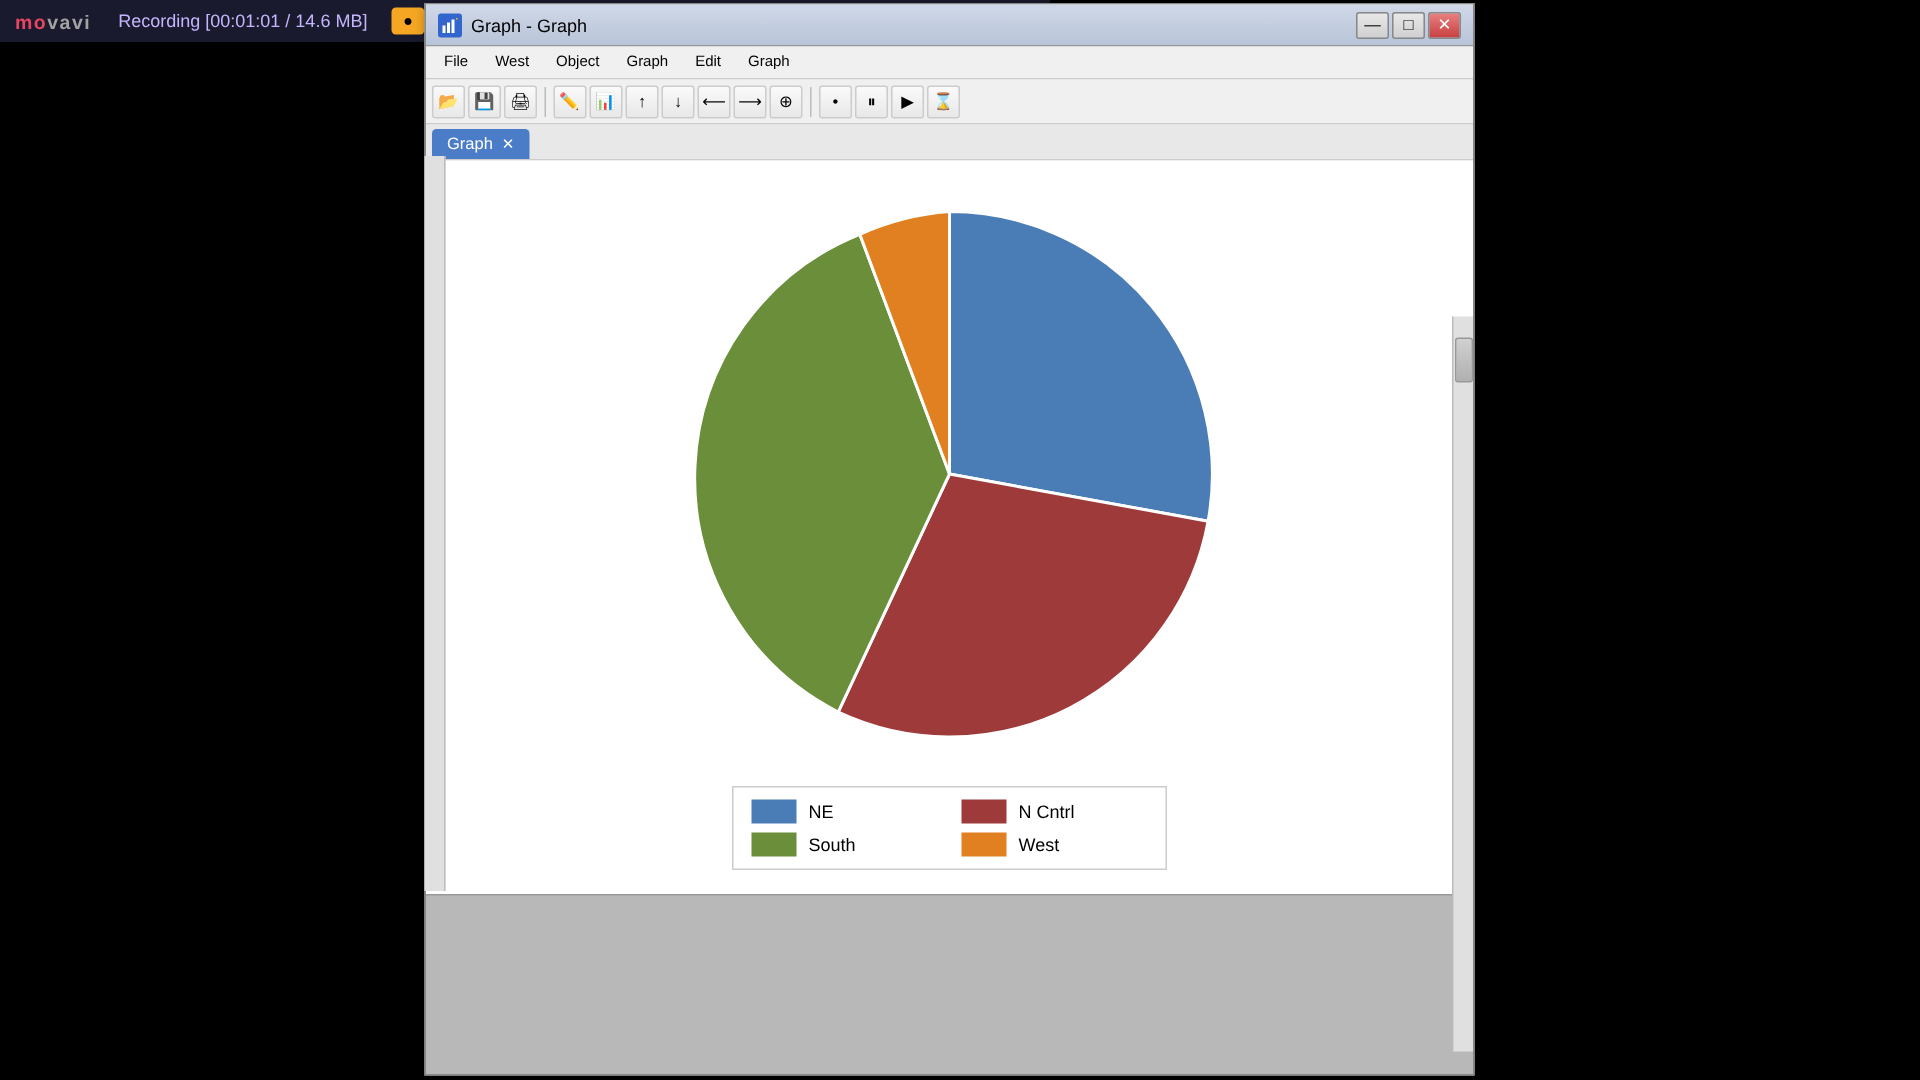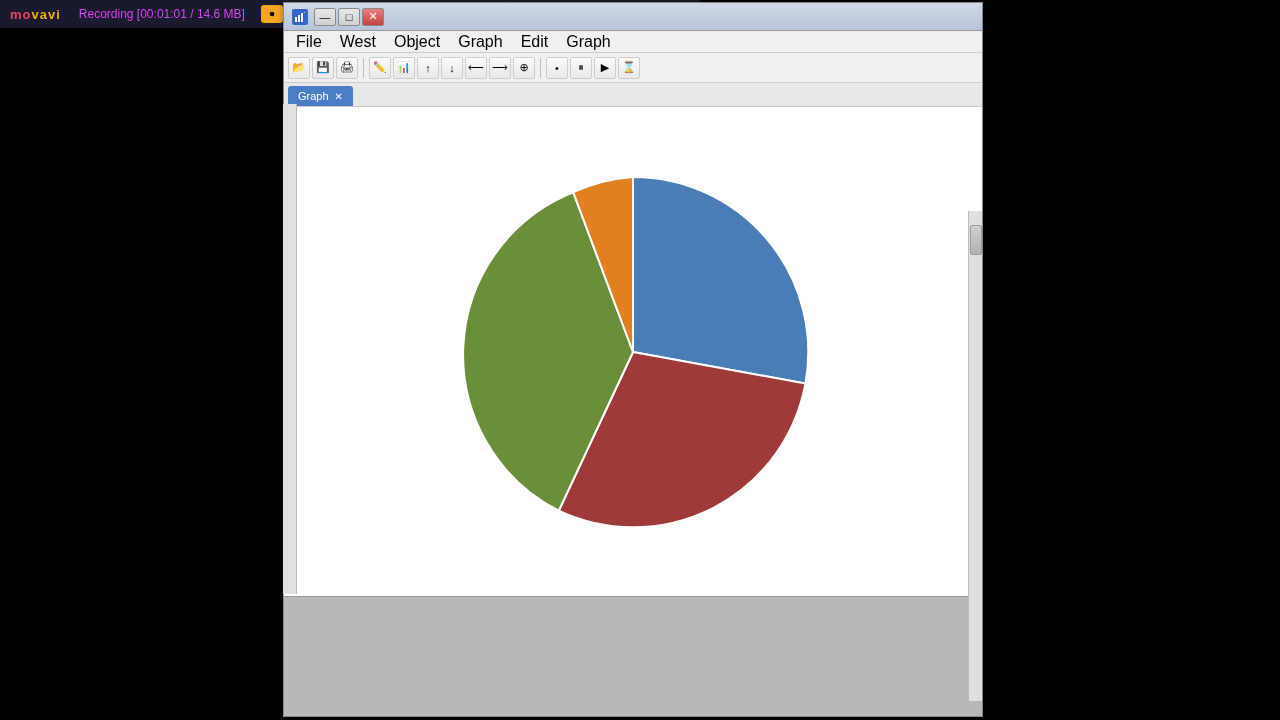--- a/index.html
+++ b/index.html
@@ -24,23 +24,23 @@
       align-items: center;
       padding: 0 10px;
       gap: 8px;
     }
     .movavi-logo {
       color: #e94560;
       font-weight: bold;
       font-size: 13px;
       letter-spacing: 1px;
     }
-    .movavi-logo span { color: #eab308; }
+    .movavi-logo span { color: #a3a3a3; }
     .recording-text {
-      color: #d946ef;
+      color: #c4b5fd;
       font-size: 12px;
       margin-left: 10px;
     }
     .movavi-controls {
       display: flex;
       gap: 4px;
       margin-left: 8px;
     }
     .movavi-btn {
       width: 22px;
@@ -120,21 +120,21 @@
       background: #f0f0f0;
       display: flex;
       align-items: center;
       padding: 0 4px;
       border-bottom: 1px solid #ccc;
       flex-shrink: 0;
       gap: 2px;
     }
     .menu-item {
       padding: 2px 8px;
-      font-size: 16px;
+      font-size: 10px;
       cursor: pointer;
       border-radius: 2px;
     }
 
     
     .toolbar {
       height: 30px;
       background: #f0f0f0;
       display: flex;
       align-items: center;
@@ -296,20 +296,21 @@
 
   <div class="title-bar">
     <div class="title-bar-icon">
       <svg width="12" height="12" viewBox="0 0 12 12">
         <rect x="1" y="6" width="2" height="5" fill="#fff"></rect>
         <rect x="4" y="4" width="2" height="7" fill="#fff"></rect>
         <rect x="7" y="2" width="2" height="9" fill="#fff"></rect>
         <rect x="10" y="1" width="1" height="1" fill="#ffcc00"></rect>
       </svg>
     </div>
+    <span class="title-bar-text">Graph - Graph</span>
     <div class="title-bar-buttons">
       <button class="tb-btn">—</button>
       <button class="tb-btn">□</button>
       <button class="tb-btn close">✕</button>
     </div>
   </div>
 
   <div class="menu-bar">
     <span class="menu-item">File</span>
     <span class="menu-item">West</span>
@@ -353,20 +354,38 @@
         <path d="M190,190 L190,15 A175,175 0 0,1 362.4,221.5 Z" fill="#4a7cb5" stroke="#fff" stroke-width="2"></path>
 
         <path d="M190,190 L362.4,221.5 A175,175 0 0,1 115.8,348.7 Z" fill="#9e3a3a" stroke="#fff" stroke-width="2"></path>
 
         <path d="M190,190 L115.8,348.7 A175,175 0 0,1 130.2,30.2 Z" fill="#6b8e3a" stroke="#fff" stroke-width="2"></path>
 
         <path d="M190,190 L130.2,30.2 A175,175 0 0,1 190,15 Z" fill="#e08020" stroke="#fff" stroke-width="2"></path>
       </svg>
     </div>
 
+    <div class="legend">
+      <div class="legend-item">
+        <div class="legend-color" style="background:#4a7cb5;"></div>
+        <span>NE</span>
+      </div>
+      <div class="legend-item">
+        <div class="legend-color" style="background:#9e3a3a;"></div>
+        <span>N Cntrl</span>
+      </div>
+      <div class="legend-item">
+        <div class="legend-color" style="background:#6b8e3a;"></div>
+        <span>South</span>
+      </div>
+      <div class="legend-item">
+        <div class="legend-color" style="background:#e08020;"></div>
+        <span>West</span>
+      </div>
+    </div>
 
     <div class="bottom-area"></div>
 
     <div class="scrollbar">
       <div class="scrollbar-thumb"></div>
     </div>
   </div>
 
 </div>
 

